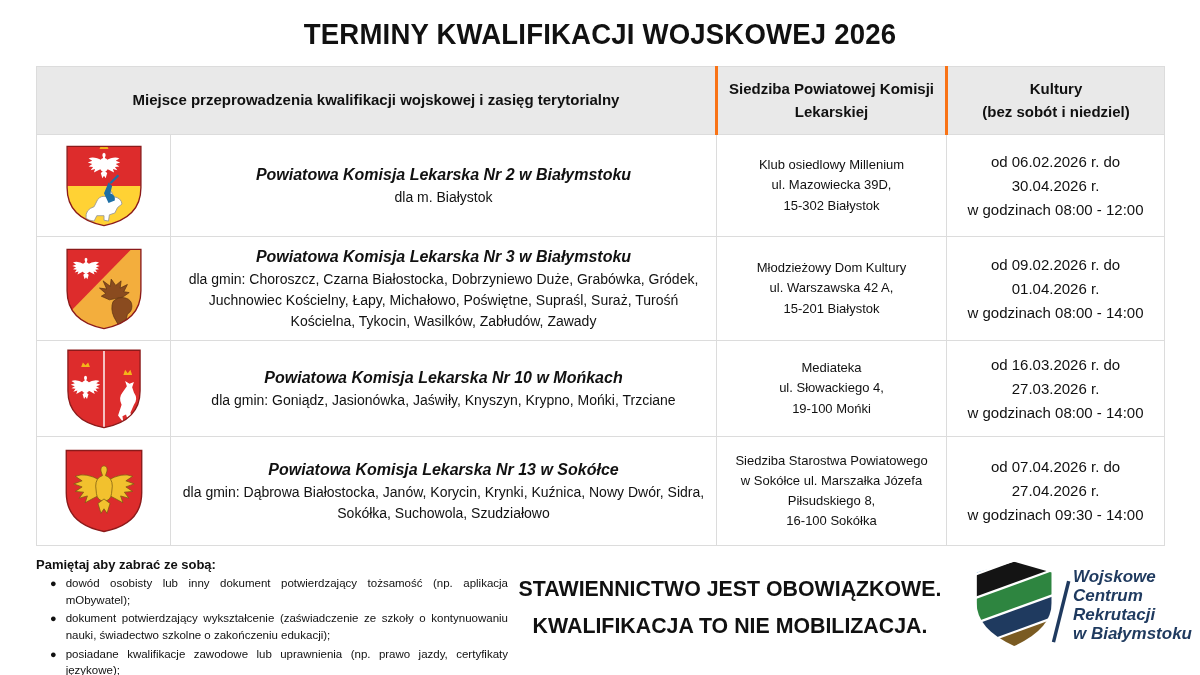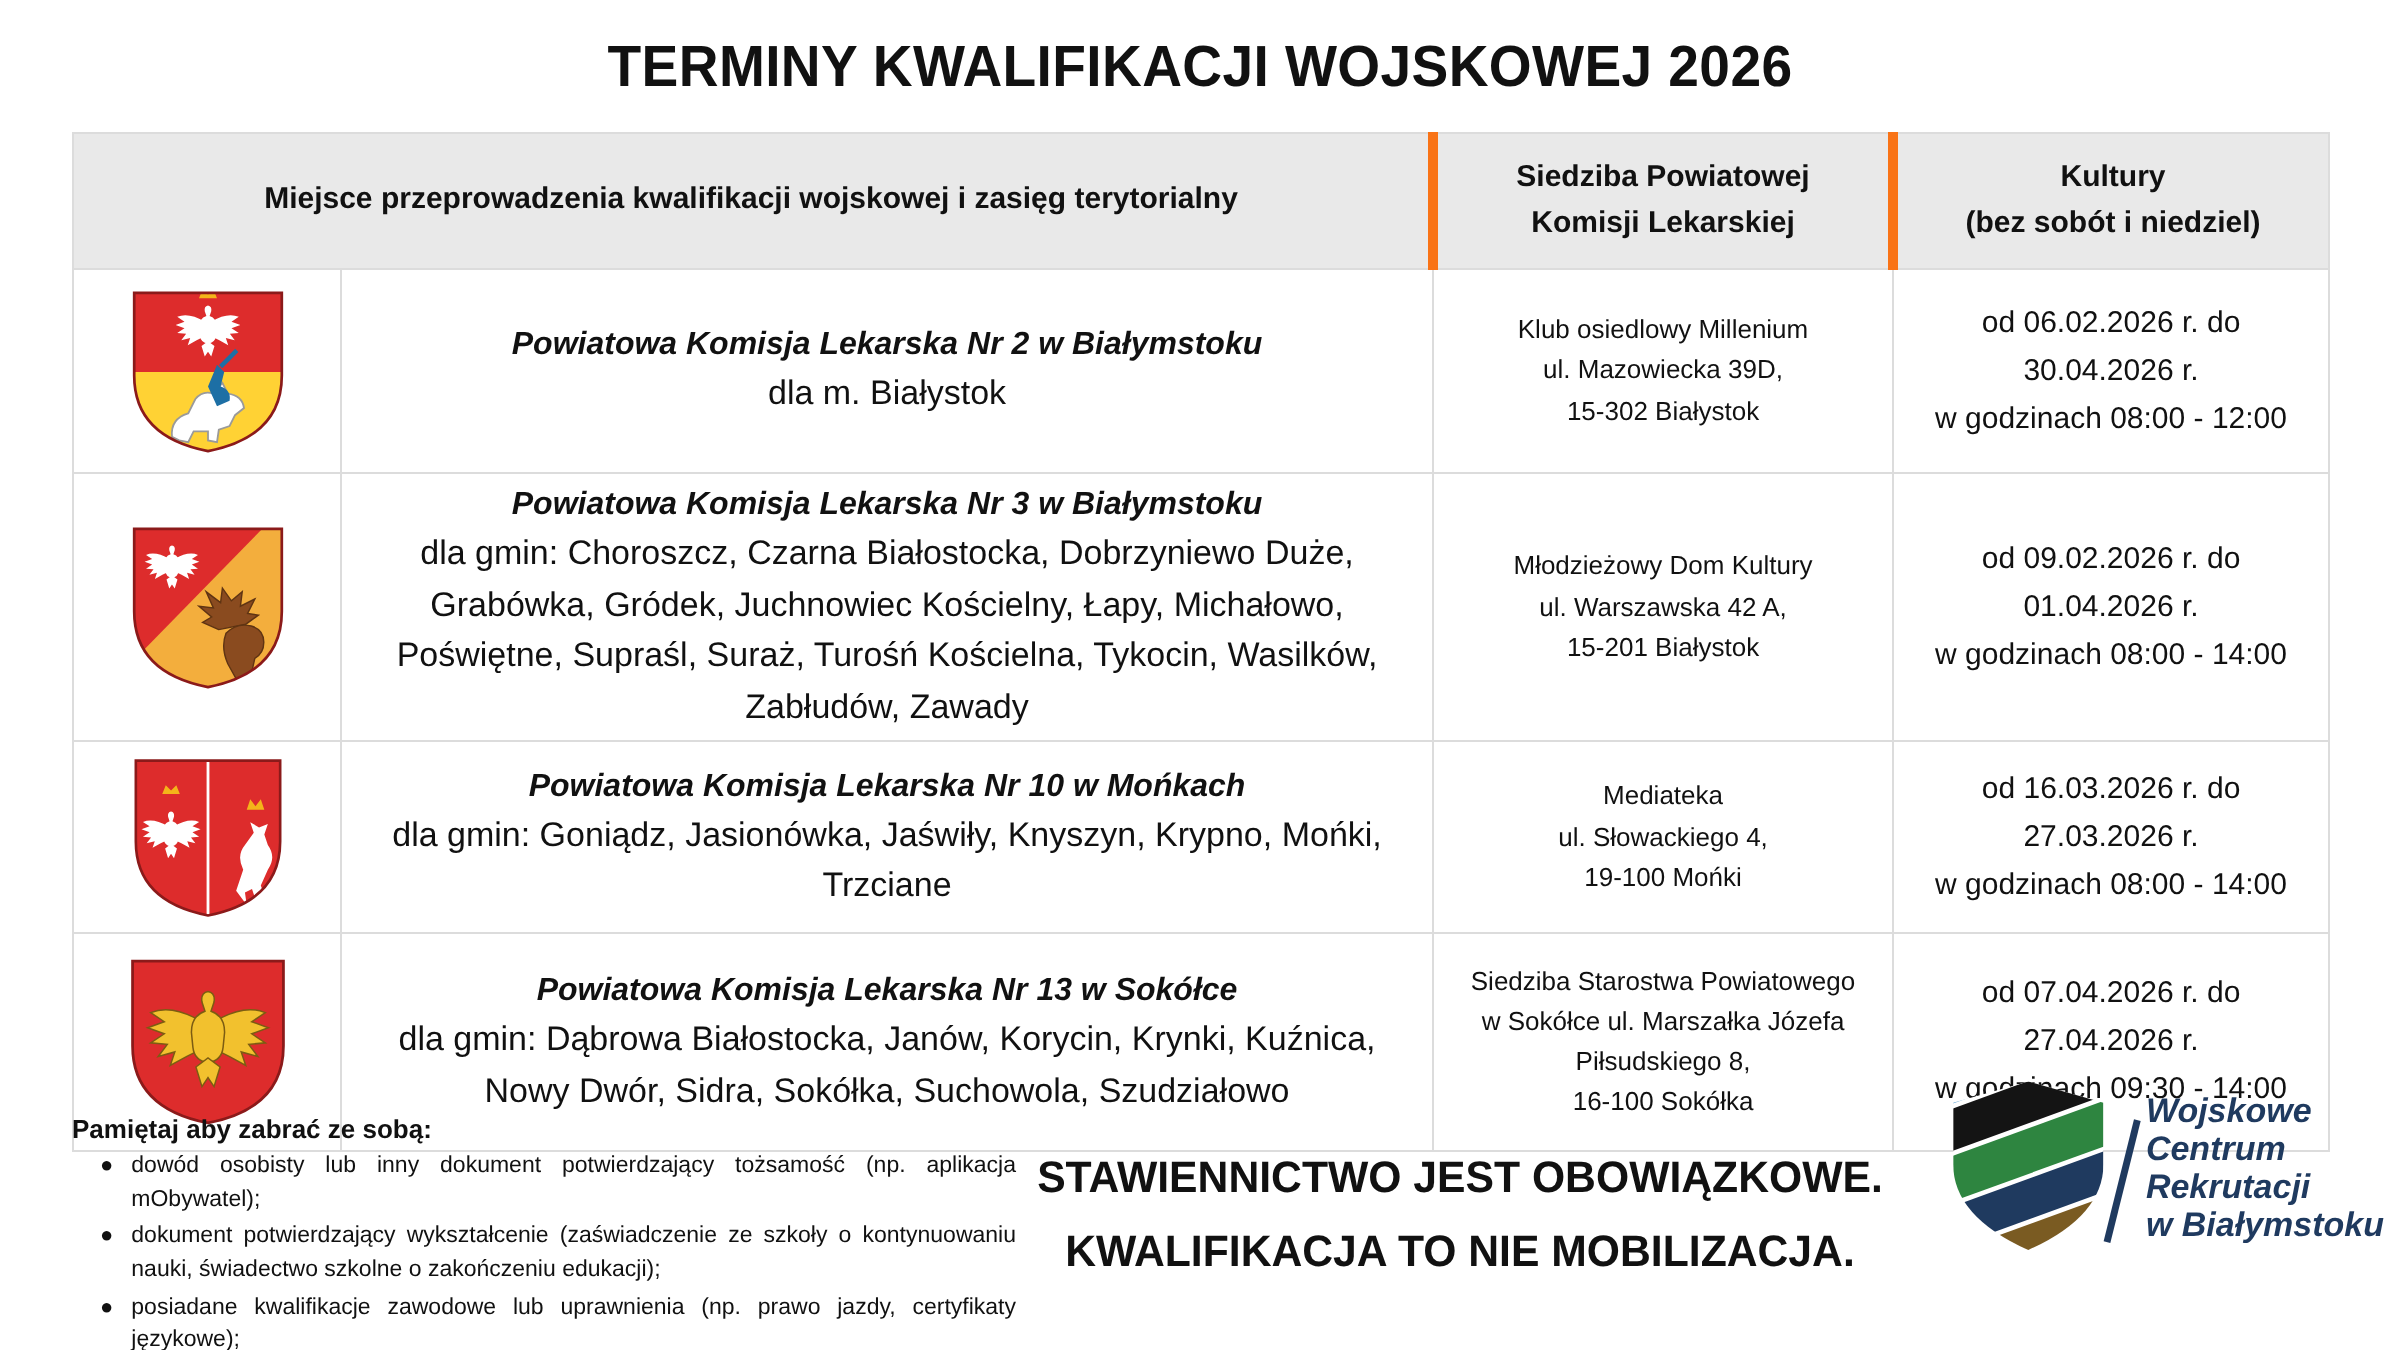--- a/index.html
+++ b/index.html
@@ -9,39 +9,39 @@
 
   .title { position:absolute; top:18px; left:0; right:0; text-align:center;
            font-size:29px; font-weight:800; letter-spacing:.2px;
            transform:scaleX(.95); }
 
   table.sched { position:absolute; left:36px; top:66px; width:1128px;
                 border-collapse:collapse; table-layout:fixed; }
   table.sched th, table.sched td { border:1px solid #dcdcdc; text-align:center;
                 vertical-align:middle; padding:4px 10px; }
   table.sched thead th { background:#e9e9e9; font-size:15px; font-weight:700; line-height:1.5; }
-  table.sched thead th.gap { border-left:5px solid #f97316; }
+  table.sched thead th.gap { border-left:3px solid #f97316; }
   .commission { font-weight:700; font-size:16px; line-height:1.45;font-style:italic; }
-  .area { font-size:17px; line-height:1.5; }
+  .area { font-size:14px; line-height:1.5; }
   .seat-line { font-size:13px; line-height:1.55; }
   .term-line { font-size:15px; line-height:1.6; }
   .crest-cell { padding:2px !important; }
   .crest-cell svg { display:block; margin:0 auto; }
 
   .reminder { position:absolute; left:36px; top:557px; width:472px; }
   .reminder-heading { font-size:13px; font-weight:700; margin-bottom:3px; }
   .reminder-list { list-style:none; }
   .reminder-list li { display:flex; gap:9px; margin:2px 0; }
   .reminder-list .bullet { font-size:11px; line-height:1.5; padding-left:14px; }
   .reminder-list .itext { font-size:11.5px; line-height:1.45; text-align:justify; flex:1; }
 
   .notice { position:absolute; left:500px; top:570px; width:460px; text-align:center;
             font-size:22px; font-weight:600; line-height:1.7; transform:scaleX(.97); }
 
-  .logo { position:absolute; left:972px; top:523px; width:220px; height:122px;
+  .logo { position:absolute; left:972px; top:544px; width:220px; height:122px;
           display:flex; align-items:center; }
   .logo-text { margin-left:-14px; color:#1f3a5f; font-size:17px; font-weight:600;
                font-style:italic; line-height:1.12; white-space:nowrap; }
 </style>
 </head>
 <body>
 
 <div class="page">
 
   <svg width="0" height="0" style="position:absolute" aria-hidden="true">

